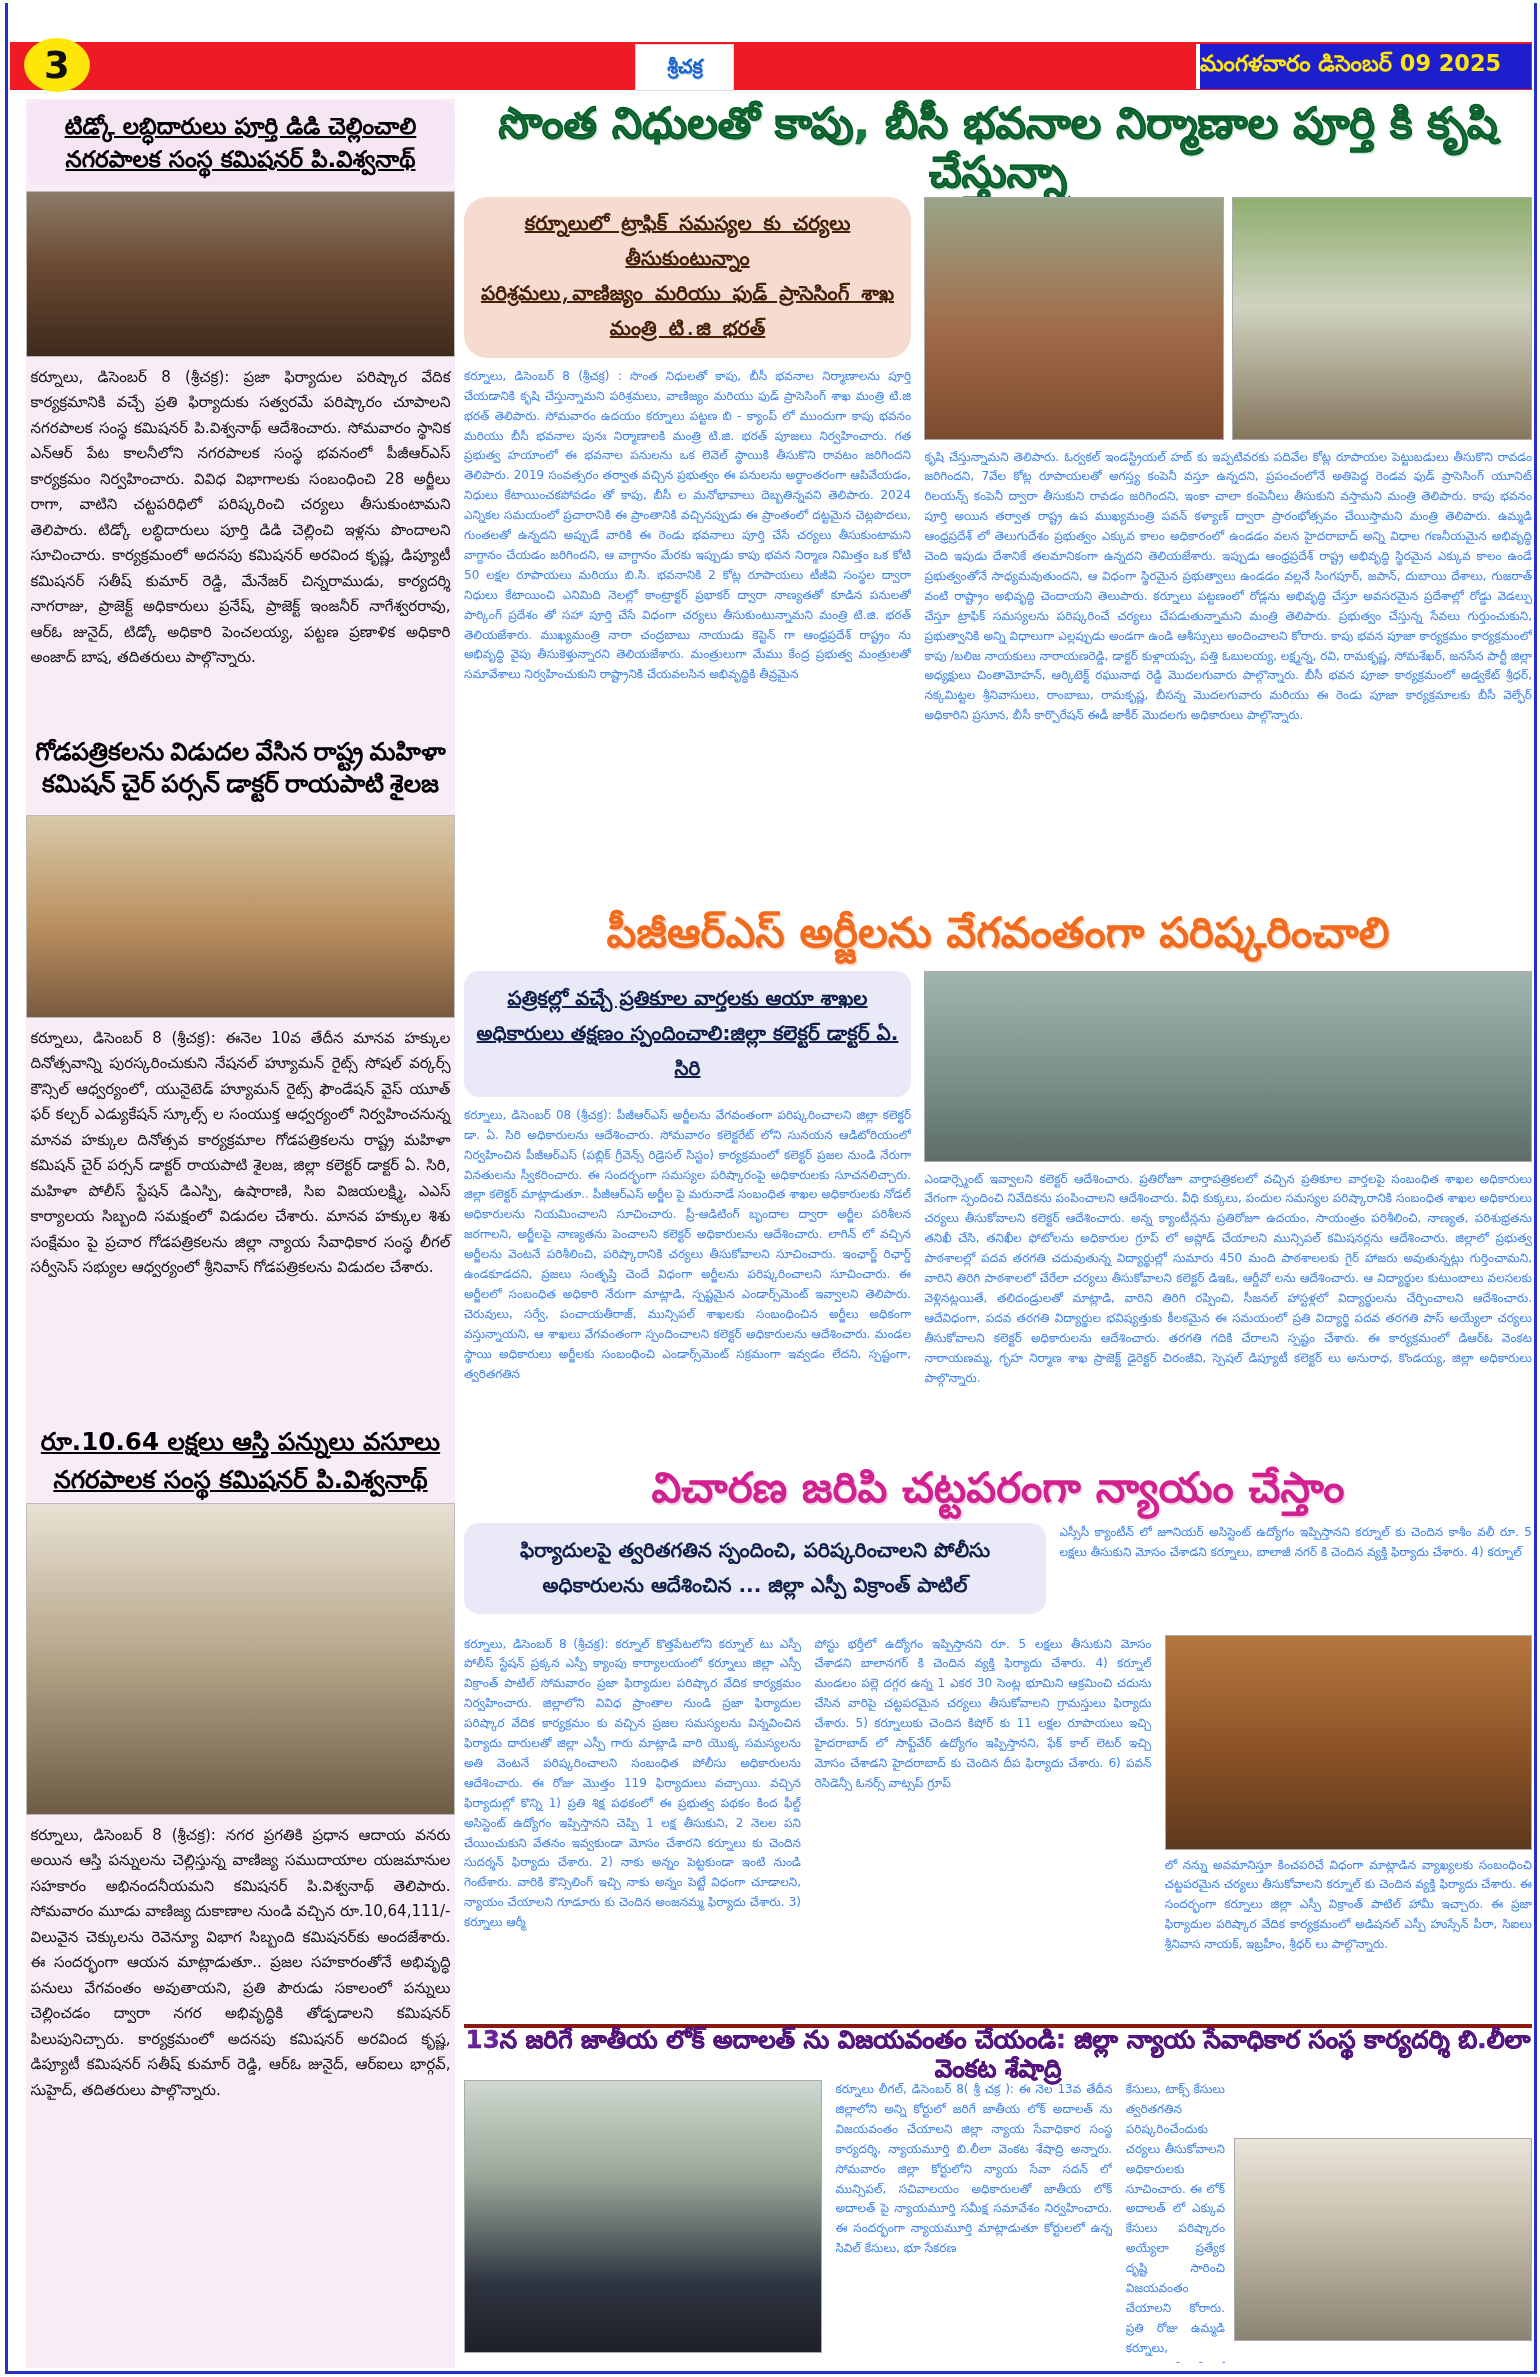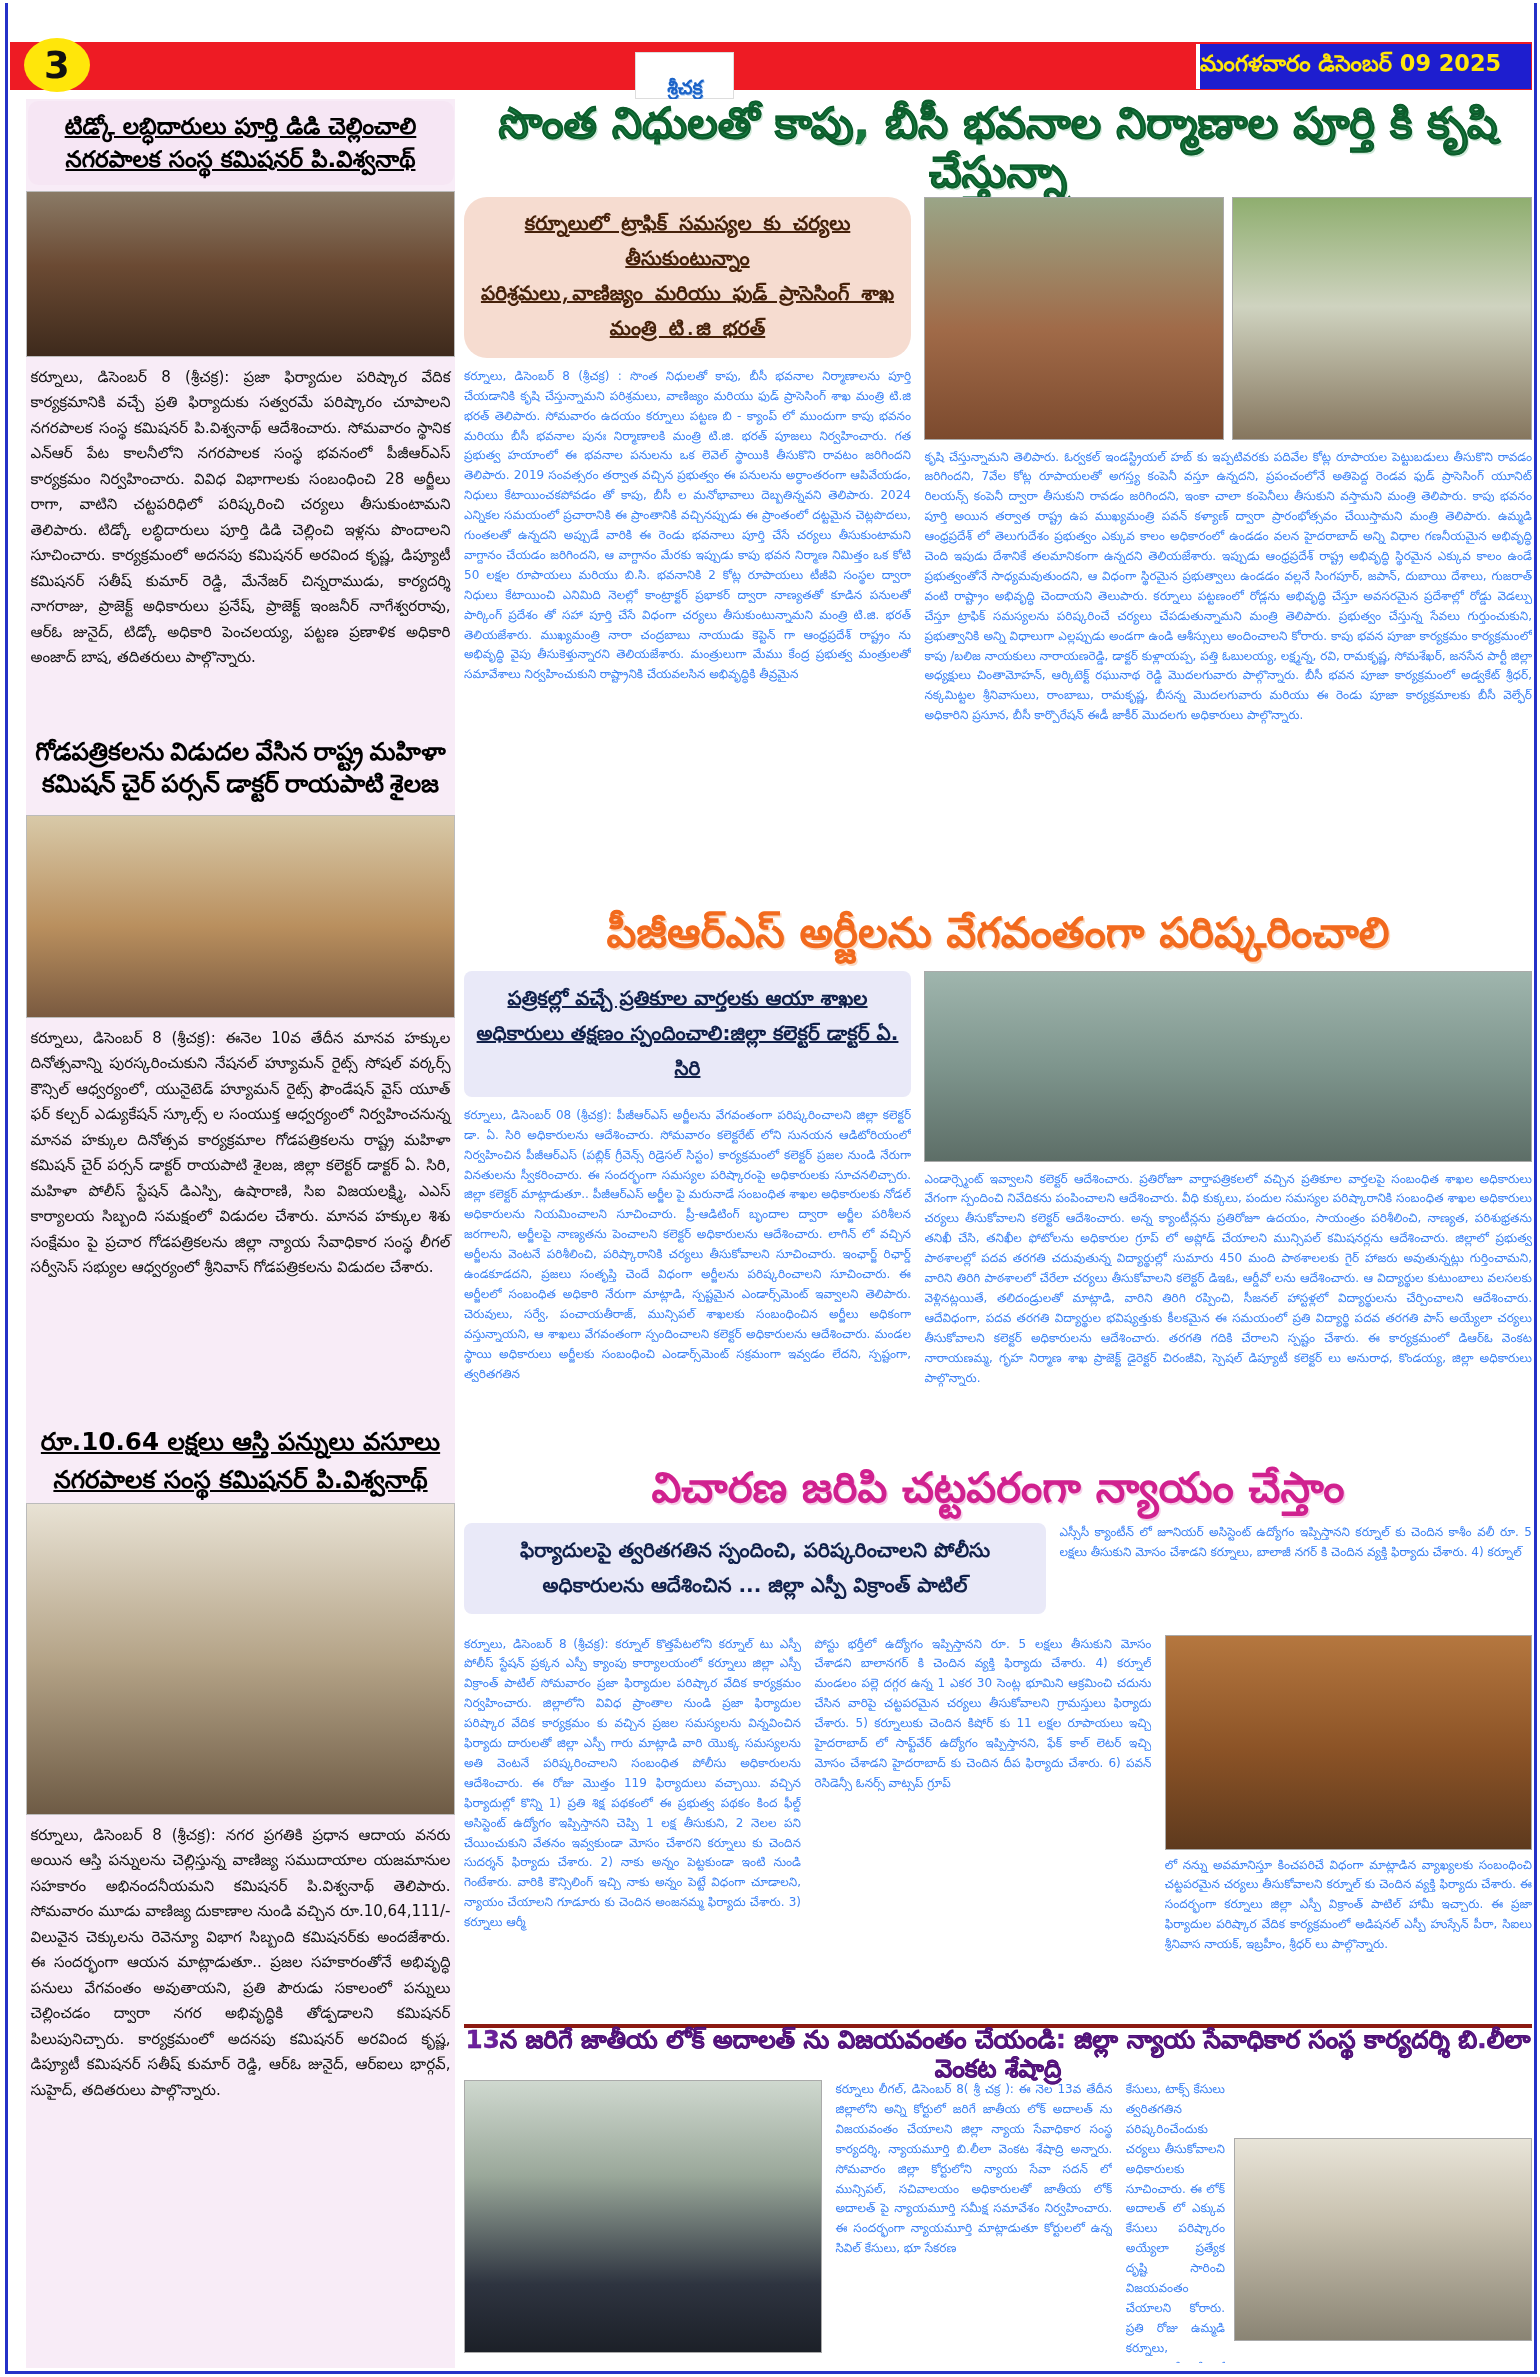--- a/index.html
+++ b/index.html
@@ -4,42 +4,42 @@
 <style>
   html,body{margin:0;padding:0;background:#ffffff;}
   body{font-family:"DejaVu Sans","Liberation Sans",sans-serif;}
   #page{position:relative;width:1541px;height:2377px;background:#ffffff;overflow:hidden;}
   #frame{position:absolute;left:4.5px;top:3px;right:4.5px;bottom:3px;border-left:3px solid #2431c8;border-right:3px solid #2431c8;border-bottom:3px solid #2431c8;pointer-events:none;}
   
   .hdr{position:absolute;left:10.4px;top:42px;width:1522px;height:48px;background:#ee1b24;}
   .pageno{position:absolute;left:13.4px;top:-3.7px;width:66px;height:54px;background:#ffe60a;border-radius:50%;
           display:flex;align-items:center;justify-content:center;font-size:37px;font-weight:bold;color:#111;}
   .masthead{position:absolute;left:625px;top:1.5px;width:97px;height:45px;background:#ffffff;border:0.7px solid #ddd;
-            display:flex;flex-direction:column;align-items:center;justify-content:flex-end;margin-top:8px;}
+            display:flex;flex-direction:column;align-items:center;justify-content:center;}
   .masthead .mh-name{color:#1b63c8;font-weight:bold;font-size:19.4px;line-height:1;text-shadow:0.7px 0.7px 0 #9fc3ee;}
   .datebox{position:absolute;right:1.5px;top:1.5px;width:331px;height:45px;background:#1e1ecf;border-left:4.5px solid #ffffff;
            display:flex;align-items:center;justify-content:flex-start;}
   .datebox span{color:#ffe60a;font-weight:bold;font-size:22.4px;white-space:nowrap;}
   
   .leftcol{position:absolute;left:26px;top:99px;width:429px;height:2269px;background:#f8ecf7;overflow:hidden;}
   .lhead{background:#f6e6f4;border-radius:10.4px;padding:9px 6px;text-align:center;}
   .lhead .h1{font-size:31px;font-weight:bold;color:#000;line-height:1.25;}
   .lhead .h2{font-size:23px;font-weight:bold;color:#000;line-height:1.45;text-decoration:underline;}
   .photo{width:100%;border:0.7px solid #bbb;box-sizing:border-box;}
   .lbody{font-size:15px;line-height:1.7;text-align:justify;color:#111;padding:7.5px 4.5px;overflow:hidden;box-sizing:border-box;}
   .lhead2{font-size:24.6px;font-weight:bold;color:#000;text-align:center;line-height:1.3;padding:7.5px 3px;font-family:Liberation Serif, serif;}
   
   .main{position:absolute;left:464px;top:99px;width:1068px;height:2269px;background:#fff;overflow:hidden;}
   .bigline-green{color:#157a3e;-webkit-text-stroke:0.7px #0d5c2c;font-size:43px;font-weight:bold;text-align:center;line-height:1.15;
                  text-shadow:1.5px 1.5px 0 #cfe8d8;}
   .bigline-orange{color:#f26a1e;font-size:42px;font-weight:bold;text-align:center;line-height:1.1;text-shadow:1.5px 1.5px 0 #fbd9c2;}
   .bigline-magenta{color:#d0218f;font-size:42px;font-weight:bold;text-align:center;line-height:1.1;text-shadow:1.5px 1.5px 0 #f6cfe8;}
   .bigline-purple{color:#6c1f9e;font-size:24.6px;font-weight:bold;text-align:center;line-height:1.2;-webkit-text-stroke:0.4px #4d1273;}
   .subbox-peach{background:#f6dcd0;border-radius:23px;padding:10.4px 12px;font-family:Liberation Mono, monospace;}
-  .subbox-lav{background:#e9e9f8;border-radius:8px;padding:10.4px 12px;}
+  .subbox-lav{background:#e9e9f8;border-radius:15px;padding:10.4px 12px;}
   .subline{font-size:20px;font-weight:bold;color:#45210a;text-align:center;text-decoration:underline;line-height:1.75;}
   .subline2{font-size:20px;font-weight:bold;color:#10204a;text-align:center;text-decoration:underline;line-height:1.75;}
   .mbody{font-size:12px;line-height:1.66;text-align:justify;color:#3b82f6;overflow:hidden;box-sizing:border-box;}
   .row{display:flex;gap:13.4px;}
   .rule-maroon{border-top:4.5px solid #8c1a12;margin:7.5px 0 4.5px 0;}
   .pframe{border:0.7px solid #aaa;box-sizing:border-box;}
 </style>
 </head>
 <body>
 

